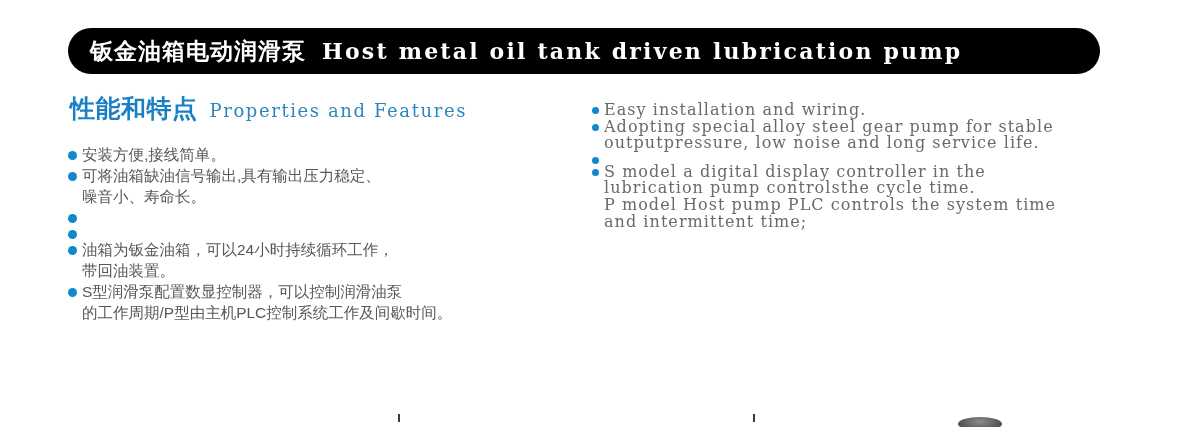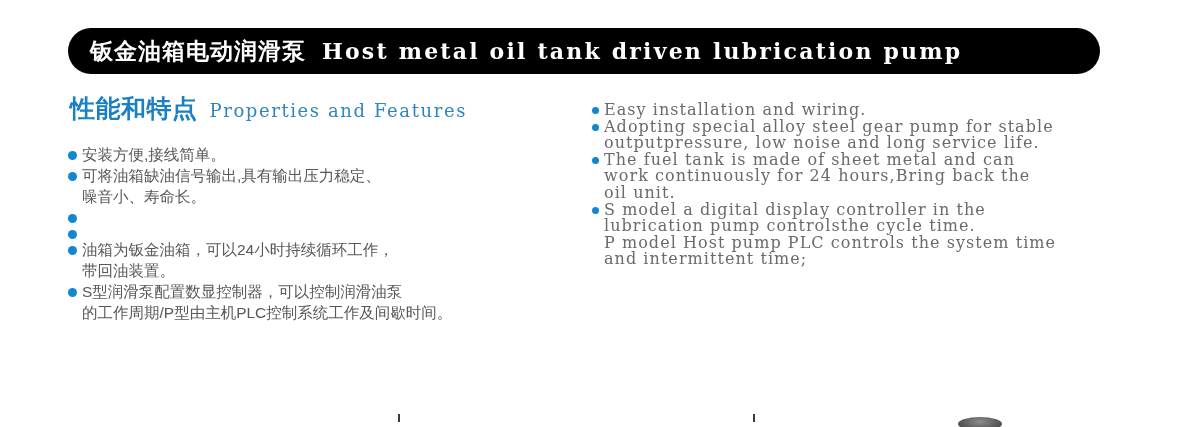--- a/index.html
+++ b/index.html
@@ -203,23 +203,20 @@
       <span class="dot"></span>
       <span class="en-text">Easy installation and wiring.</span>
     </div>
     <div class="bullet-row">
       <span class="dot"></span>
       <span class="en-text">Adopting special alloy steel gear pump for stable
 outputpressure, low noise and long service life.</span>
     </div>
     <div class="bullet-row">
       <span class="dot"></span>
-      <span class="en-text">The fuel tank is made of sheet metal and can
-work continuously for 24 hours,Bring back the
-oil unit.</span>
     </div>
     <div class="bullet-row">
       <span class="dot"></span>
       <span class="en-text">S model a digital display controller in the
 lubrication pump controlsthe cycle time.
 P model Host pump PLC controls the system time
 and intermittent time;</span>
     </div>
   </div>
 

